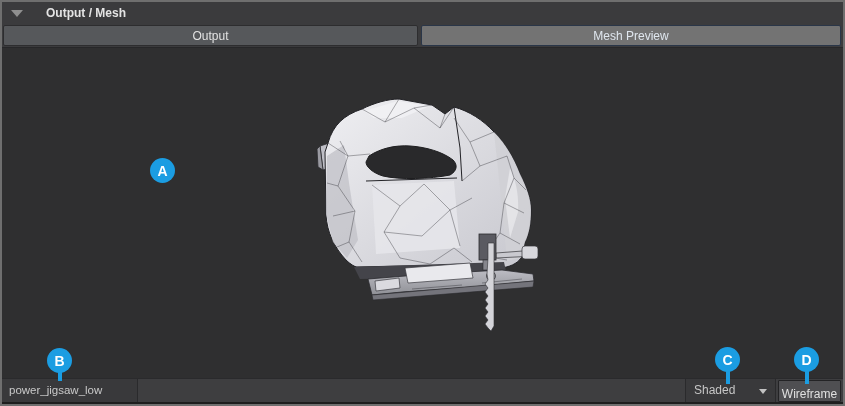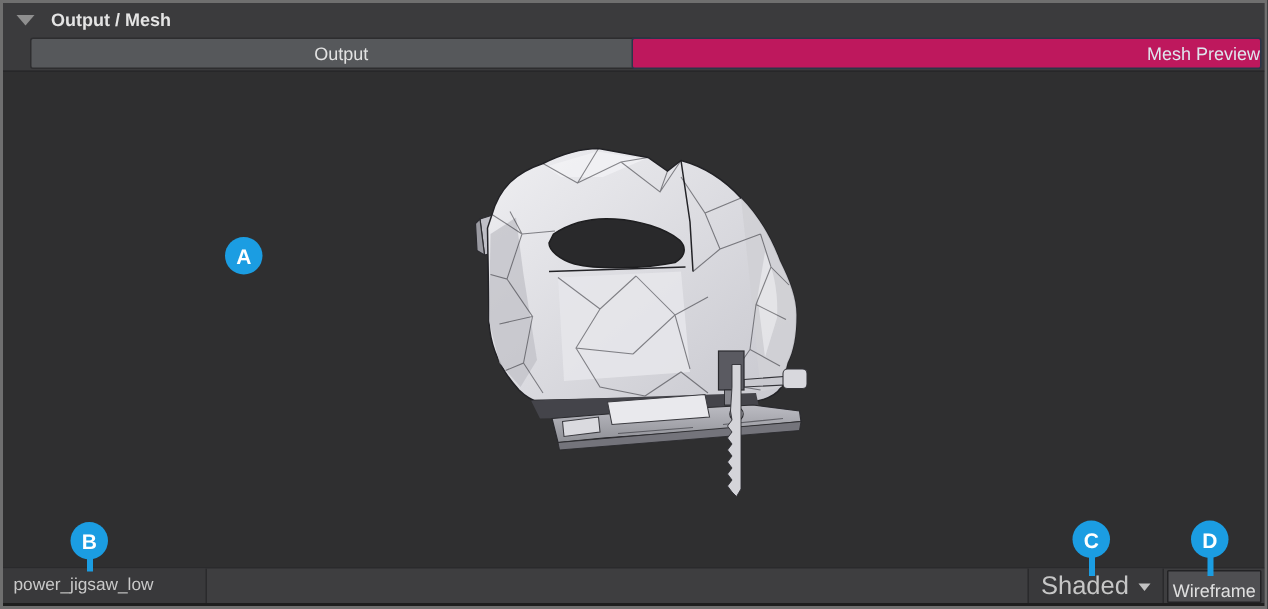--- a/index.html
+++ b/index.html
@@ -7,41 +7,41 @@
   #panel {
     position:relative; width:845px; height:406px;
     border:2px solid #6F6F6F; background:#3B3B3D; overflow:hidden;
   }
   
   .hdr { position:absolute; left:0; top:0; width:841px; height:22px; background:#3B3B3D;
          display:flex; align-items:center; }
   .foldout { width:0; height:0; margin-left:9px;
              border-left:6px solid transparent; border-right:6px solid transparent;
              border-top:7px solid #8F8F8F; }
-  .hdr-title { margin-left:11px; color:#E4E4E4; font-size:12px; font-weight:bold; }
+  .hdr-title { margin-left:23px; color:#E4E4E4; font-size:12px; font-weight:bold; }
   
   .tabbar { position:absolute; left:0; top:22px; width:841px; height:23px; background:#3B3B3D; }
   .tab { position:absolute; top:1px; height:21px; border-radius:2px;
          display:flex; align-items:center; justify-content:center;
          font-size:12px; cursor:default; }
-  .tab-output { left:18px; width:415px; background:#56585B; border:1px solid #2D2D2F; color:#E2E2E2; }
-  .tab-mesh { left:419px; width:420px; background:#be185d; border:1px solid #2A3648; color:#DFE6EE;justify-content:flex-end; }
+  .tab-output { left:1px; width:415px; background:#56585B; border:1px solid #2D2D2F; color:#E2E2E2; }
+  .tab-mesh { left:419px; width:420px; background:#737373; border:1px solid #2A3648; color:#DFE6EE; }
   
   .preview { position:absolute; left:0; top:45px; width:841px; height:331px;
              background:#2F2F30; border-top:1px solid #272729; }
   
   .toolbar { position:absolute; left:0; top:376px; width:841px; height:24px;
              background:#3E3E40; border-top:1px solid #2A2A2C; }
   .bottom-strip { position:absolute; left:0; top:400px; width:841px; height:2px; background:#1E1E1E; }
   .model-label { position:absolute; left:0; top:0; width:136px; height:24px;
                  background:#39393B; border-right:1px solid #2A2A2C;
                  color:#C9C9C9; font-size:11.5px; line-height:23px; padding-left:7px; }
   .shading-dd { position:absolute; left:683px; top:0; width:91px; height:24px;
                 background:#39393B; border-left:1px solid #2A2A2C; border-right:1px solid #2A2A2C;
-                color:#C6C6C6; font-size:17px; line-height:23px; padding-left:8px; cursor:default; }
+                color:#C6C6C6; font-size:12px; line-height:23px; padding-left:8px; cursor:default; }
   .dd-arrow { position:absolute; right:8px; top:10px; width:0; height:0;
               border-left:4.5px solid transparent; border-right:4.5px solid transparent;
               border-top:5px solid #C2C2C2; }
   .wireframe-btn { position:absolute; left:776px; top:1px; width:63px; height:22px;
                    background:#4F4F52; border:1px solid #232325; border-radius:1px;
                    color:#E0E0E0; font-size:12px; display:flex; align-items:flex-end; justify-content:center;
                    cursor:default; }
   
   .badge { position:absolute; width:25px; height:25px; border-radius:50%;
            background:#1B9DE2; color:#FFFFFF; font-size:14px; font-weight:bold;

